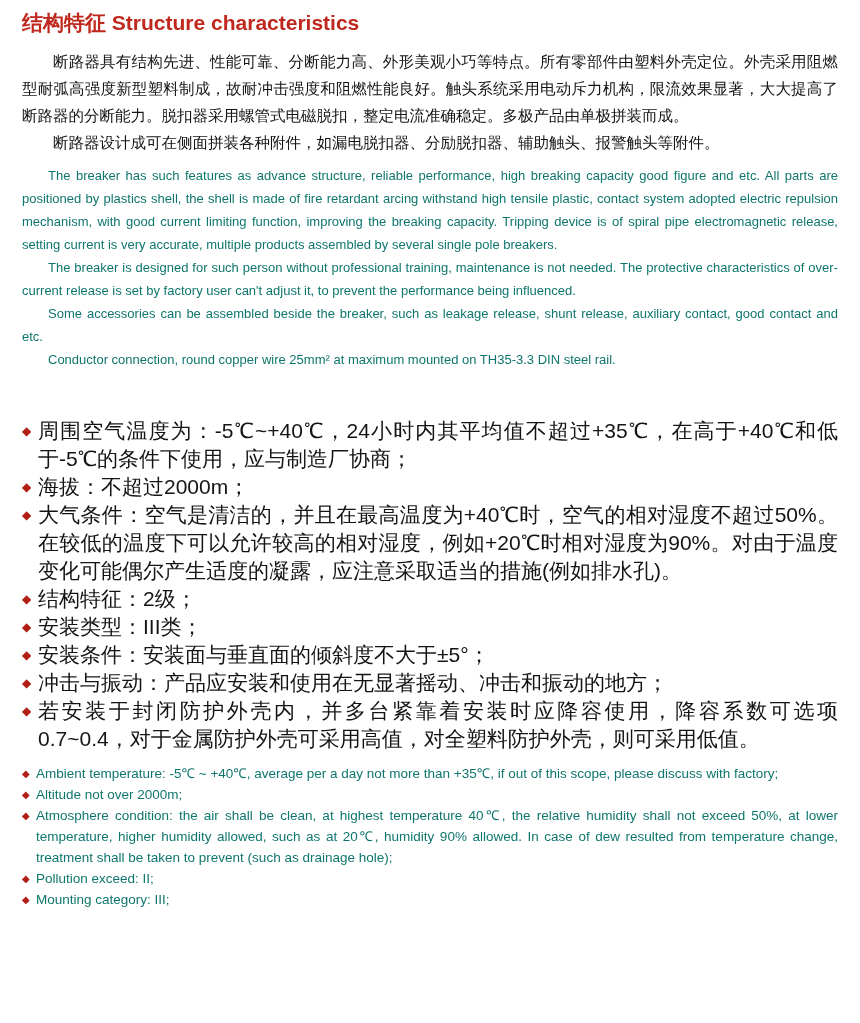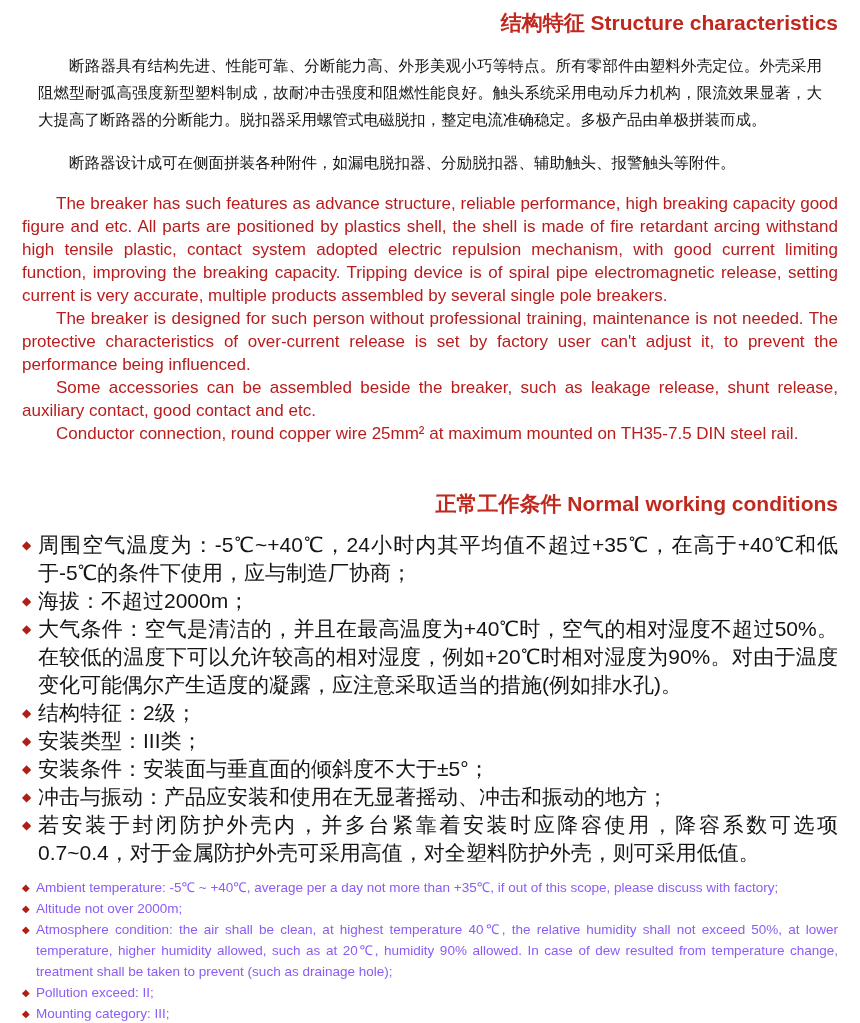--- a/index.html
+++ b/index.html
@@ -15,36 +15,35 @@
     padding: 10px 22px 20px 22px;
     background: #ffffff;
   }
   .section-title {
     font-size: 21px;
     line-height: 26px;
     font-weight: bold;
     color: #c0281e;
     margin: 0 0 12px 0;
     font-family: "Liberation Sans", sans-serif;
-    text-align: right;
   }
   .section-2 { margin-top: 46px; }
   .cn-para {
     font-size: 15.5px;
     line-height: 27px;
     color: #141414;
-    margin: 16px;
+    margin: 0;
     text-indent: 2em;
     text-align: justify;
   }
   .en-paras { margin-top: 8px; }
   .en-para {
-    font-size: 17px;
+    font-size: 13px;
     line-height: 23px;
-    color: #b91c1c;
+    color: #0f766e;
     margin: 0;
     text-indent: 2em;
     text-align: justify;
   }
   .bullet-list { margin-top: 14px; }
   .bullet-list.en { margin-top: 10px; }
   .bullet-item {
     display: flex;
     align-items: flex-start;
     margin: 0;
@@ -66,46 +65,45 @@
   }
   .bullet-text { flex: 1; text-align: justify; }
   .cn-bullets .bullet-text {
     font-size: 21px;
     line-height: 28px;
     color: #141414;
   }
   .en-bullets .bullet-text {
     font-size: 13.5px;
     line-height: 21px;
-    color: #8b5cf6;
+    color: #0f766e;
   }
 </style>
 </head>
 <body>
 
 <div class="page">
 
   <section class="section-1">
     <h1 class="section-title">结构特征 Structure characteristics</h1>
 
     <div class="cn-paras">
         <p class="cn-para">断路器具有结构先进、性能可靠、分断能力高、外形美观小巧等特点。所有零部件由塑料外壳定位。外壳采用阻燃型耐弧高强度新型塑料制成，故耐冲击强度和阻燃性能良好。触头系统采用电动斥力机构，限流效果显著，大大提高了断路器的分断能力。脱扣器采用螺管式电磁脱扣，整定电流准确稳定。多极产品由单极拼装而成。</p>
         <p class="cn-para">断路器设计成可在侧面拼装各种附件，如漏电脱扣器、分励脱扣器、辅助触头、报警触头等附件。</p>
       </div>
 
     <div class="en-paras">
         <p class="en-para">The breaker has such features as advance structure, reliable performance, high breaking capacity good figure and etc. All parts are positioned by plastics shell, the shell is made of fire retardant arcing withstand high tensile plastic, contact system adopted electric repulsion mechanism, with good current limiting function, improving the breaking capacity. Tripping device is of spiral pipe electromagnetic release, setting current is very accurate, multiple products assembled by several single pole breakers.</p>
         <p class="en-para">The breaker is designed for such person without professional training, maintenance is not needed. The protective characteristics of over-current release is set by factory user can't adjust it, to prevent the performance being influenced.</p>
         <p class="en-para">Some accessories can be assembled beside the breaker, such as leakage release, shunt release, auxiliary contact, good contact and etc.</p>
-        <p class="en-para">Conductor connection, round copper wire 25mm² at maximum mounted on TH35-7.5 DIN steel rail.</p>
+        <p class="en-para">Conductor connection, round copper wire 25mm² at maximum mounted on TH35-3.3 DIN steel rail.</p>
       </div>
   </section>
 
   <section class="section-2">
-    <h1 class="section-title">正常工作条件 Normal working conditions</h1>
 
     <div class="bullet-list cn cn-bullets">
         <div class="bullet-item">
           <span class="bullet-marker">◆</span>
           <span class="bullet-text">周围空气温度为：-5℃~+40℃，24小时内其平均值不超过+35℃，在高于+40℃和低于-5℃的条件下使用，应与制造厂协商；</span>
         </div>
         <div class="bullet-item">
           <span class="bullet-marker">◆</span>
           <span class="bullet-text">海拔：不超过2000m；</span>
         </div>

